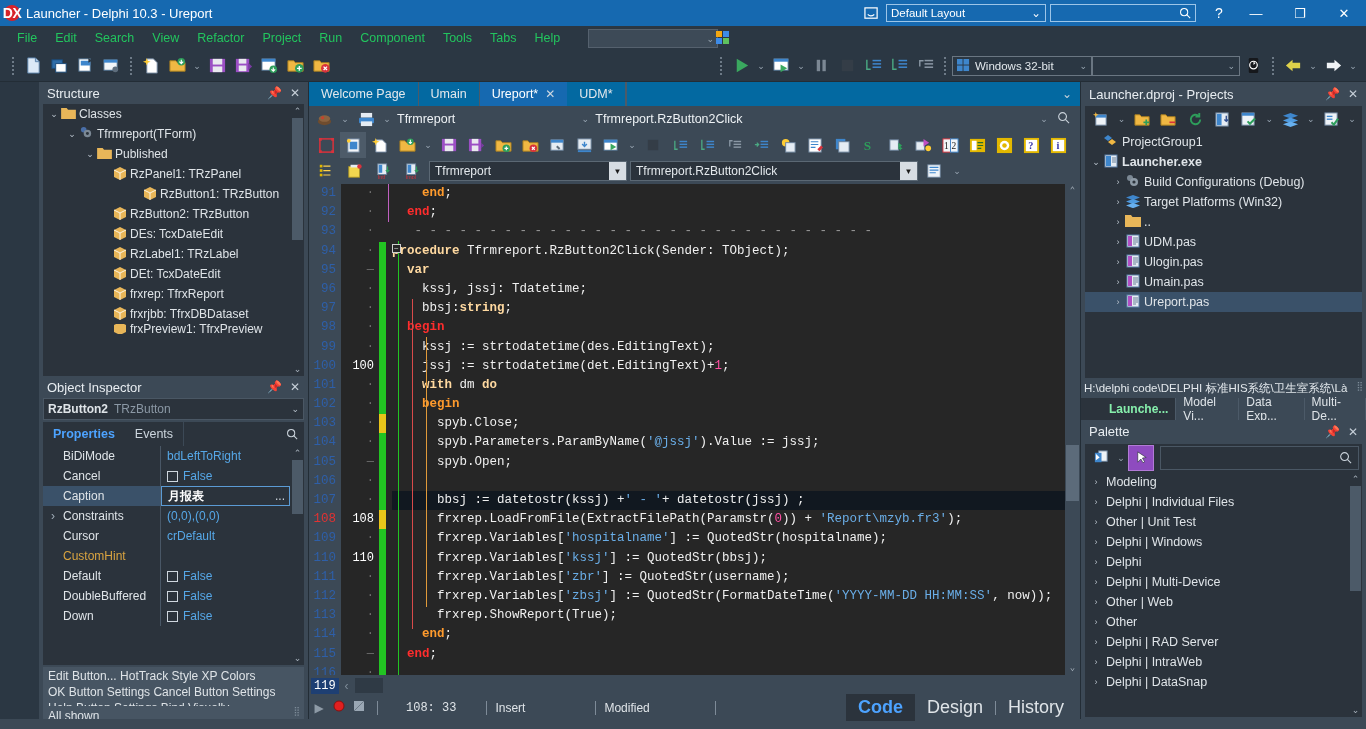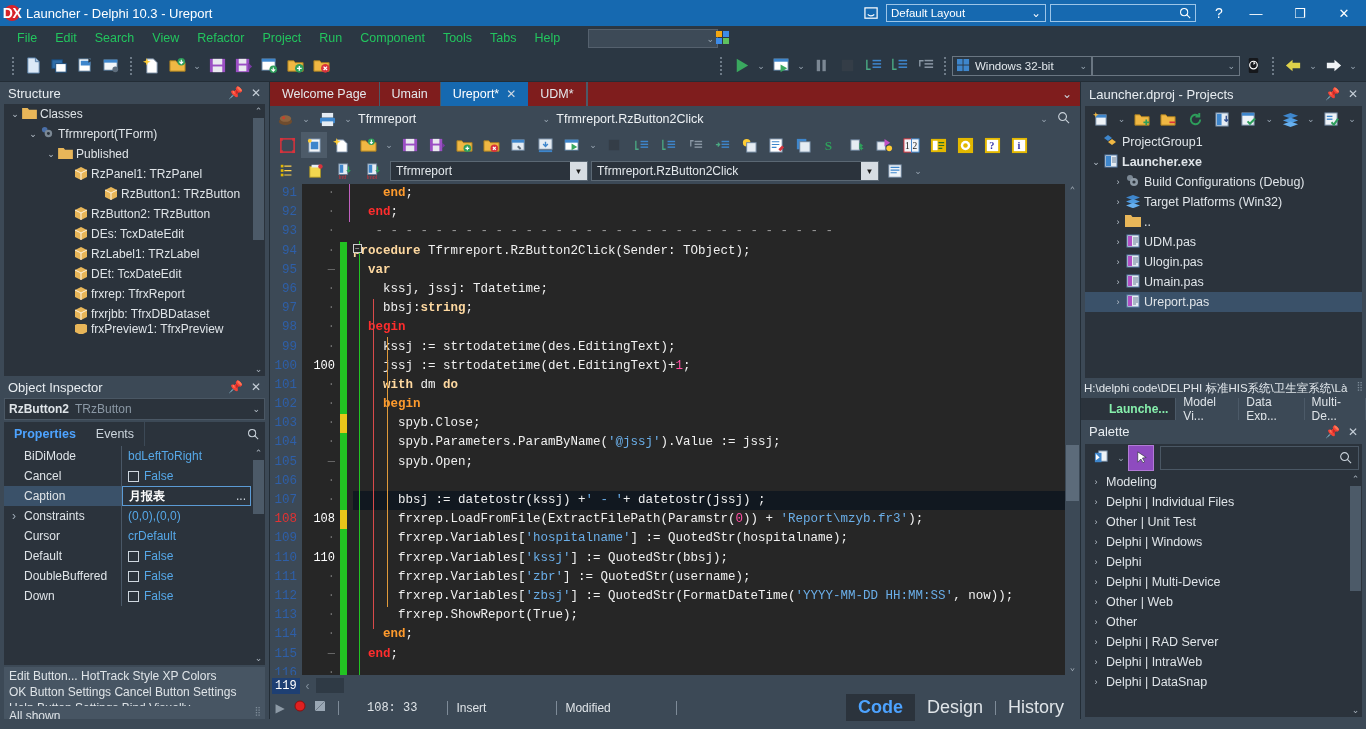--- a/index.html
+++ b/index.html
@@ -70,21 +70,21 @@
     background: repeating-linear-gradient(to bottom,#6d7a87 0 2px, transparent 2px 4px); }
   .tb-ico { width: 26px; height: 26px; display: flex; align-items: center; justify-content: center; }
   .tb-ico svg { display: block; }
   .caret { color: #9aa7b4; font-size: 9px; width: 14px; text-align: center; }
   .tb-field {
     height: 20px; border: 1px solid #6a7682; background: #2b3743; display: flex;
     align-items: center; padding: 0 4px; font-size: 11.5px; color: #e3e8ec;
   }
 
   
-  .main { display: flex; height: 637px; }
+  .main { display: flex; height: 637px; margin-left: 39px; }
 
   .panel-title {
     height: 24px; display: flex; align-items: center; padding: 0 4px 0 8px;
     font-size: 13px; color: #e8edf1; background: #3c4956;
   }
   .panel-title .ptools { margin-left: auto; display: flex; gap: 2px; }
   .ptool { width: 18px; height: 18px; display: flex; align-items: center; justify-content: center;
     color: #c6cfd8; font-size: 12px; }
 
   
@@ -130,21 +130,21 @@
   .oi-val.editing { border: 1px solid #5b9bd5; background: #2b333c; color: #fff;
     justify-content: space-between; padding-right: 4px; margin-right: 14px;}
   .chkbox { width: 11px; height: 11px; border: 1px solid #cfd7df; background: #2b333c; flex: none; }
   .colorbox { width: 11px; height: 11px; border: 1px solid #cfd7df; background: #ececec; flex: none; }
   .oi-status { background: #3c4956; padding: 2px 4px; font-size: 12px; color: #dfe4e8;
     height: 58px; overflow: hidden; line-height: 16px; }
   .oi-statbox { background:#475563; padding:1px 5px; height:54px; position: relative;}
 
   
   .center { flex: 1; background: #2b3743; display: flex; flex-direction: column; min-width: 0;}
-  .edtabs { height: 24px; background: #7f1d1d; display: flex; align-items: stretch; }
+  .edtabs { height: 24px; background: #0369a1; display: flex; align-items: stretch; }
   .edtab { padding: 0 12px; display: flex; align-items: center; font-size: 12.5px;
     color: #e3e8ec; gap: 7px; border-right: 1px solid #4c5a68;}
   .edtab.active { background: #1669b0; color: #fff; border-right: none;}
   .edtab .x { font-size: 12px; color: #cfd9e2; }
   .edtabs .spacer { flex: 1; border-left: 1px solid #4c5a68; }
   .edtabs .dd { width: 26px; display: flex; align-items: center; justify-content: center; color: #c9d2da; }
 
   .navbar {
     height: 26px; background: #3c4956; display: flex; align-items: center; gap: 3px;
     padding: 0 4px; font-size: 12.5px;
@@ -604,20 +604,26 @@
         <div class="oi-row">
           <div class="oi-name sub">Constraints</div>
           <div class="oi-val">
               <span>(0,0),(0,0)</span>
             </div>
         </div>
         <div class="oi-row">
           <div class="oi-name">Cursor</div>
           <div class="oi-val">
               <span>crDefault</span>
+            </div>
+        </div>
+        <div class="oi-row">
+          <div class="oi-name" style="color:#d9a441">CustomHint</div>
+          <div class="oi-val">
+              <span></span>
             </div>
         </div>
         <div class="oi-row">
           <div class="oi-name">Default</div>
           <div class="oi-val">
               <span class="chkbox"></span>
               <span>False</span>
             </div>
         </div>
         <div class="oi-row">

